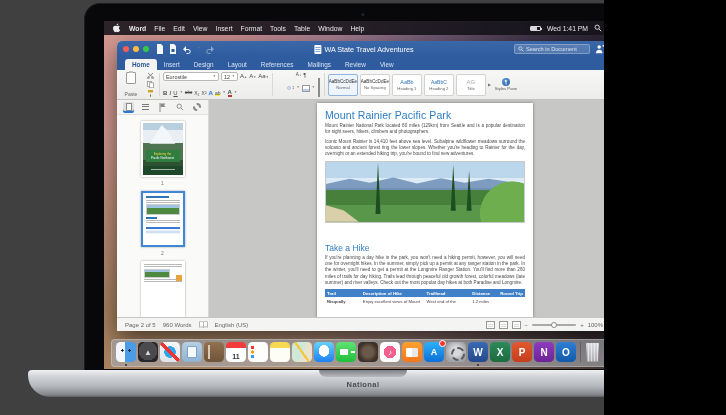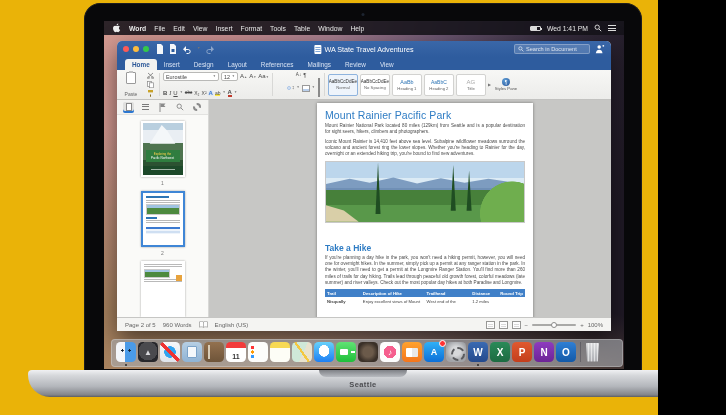--- a/index.html
+++ b/index.html
@@ -1,16 +1,16 @@
 <!DOCTYPE html>
 <html><head>
 <meta charset="utf-8">
 <style>
   html,body{margin:0;padding:0;background:#000;}
-  .stage{position:relative;width:658px;height:415px;background:#eab308;overflow:hidden;
+  .stage{position:relative;width:604px;height:415px;background:#404040;overflow:hidden;
          font-family:"Liberation Sans",sans-serif;-webkit-font-smoothing:antialiased;}
   .stage *{box-sizing:border-box;}
 
   
   .lid{position:absolute;left:84px;top:3px;width:558px;height:367px;background:#08080a;
        border:1px solid #1c1c1f;border-bottom:none;border-radius:16px 16px 0 0;}
   .camera{position:absolute;left:50%;top:9px;width:3px;height:3px;border-radius:50%;
           background:#1d2430;transform:translateX(-50%);}
   .base{position:absolute;left:28px;top:370px;width:670px;height:27px;
         background:linear-gradient(#f0f1f3 0%,#d6d8db 20%,#b4b7bc 60%,#83858a 92%,#5d5e62 100%);
@@ -153,21 +153,21 @@
      clip-path:polygon(0 70%,12% 30%,22% 60%,34% 20%,46% 65%,58% 25%,70% 60%,82% 30%,100% 70%,100% 100%,0 100%);}
   .ph-tree{position:absolute;bottom:18%;width:9px;height:46px;background:#1f4d22;
      clip-path:polygon(50% 0,78% 100%,22% 100%);}
   .ph-tree.t2{left:24%;height:52px;bottom:12%;}
   .ph-tree.t3{left:62%;}
   .ph-tree.t4{left:70%;height:40px;}
   .ph-bush{position:absolute;right:0;bottom:0;width:30%;height:70%;
      background:radial-gradient(circle at 80% 80%,#6fae4e 0 55%,transparent 56%);}
   .ph-path{position:absolute;left:0;bottom:0;width:30%;height:34%;background:#d9cfa8;
      clip-path:polygon(0 20%,30% 45%,55% 100%,0 100%);}
-  .doc-h2{font-size:8.5px;color:#2e7cc4;margin:20px 0 2px;font-weight:bold;}
+  .doc-h2{font-size:8.5px;color:#2e7cc4;margin:20px 0 2px;font-weight:normal;}
   .doc-table{width:100%;border-collapse:collapse;margin-top:2px;}
   .doc-table th{background:#4080c8;color:#fff;font-size:4.3px;text-align:left;
                 padding:1.5px 2px;font-weight:bold;white-space:nowrap;}
   .doc-table td{font-size:4.2px;color:#444;padding:1.5px 2px;vertical-align:top;}
   .doc-table td.b{font-weight:bold;}
 
   
   .statusbar{height:14px;background:#f4f4f2;border-top:1px solid #c6c6c4;display:flex;
              align-items:center;gap:7px;padding:0 8px;font-size:6px;color:#666;}
   .st-right{margin-left:auto;display:flex;align-items:center;gap:4px;}
@@ -612,16 +612,16 @@
           </div>
         <div class="dock-sep"></div>
         <div class="dk dk-trash"></div>
       </div>
 
     </div>
   </div>
 
   <div class="base">
     <div class="notch"></div>
-    <div class="base-label">Seattle</div>
+    <div class="base-label">National</div>
   </div>
 
 </div>
 
 </body></html>

